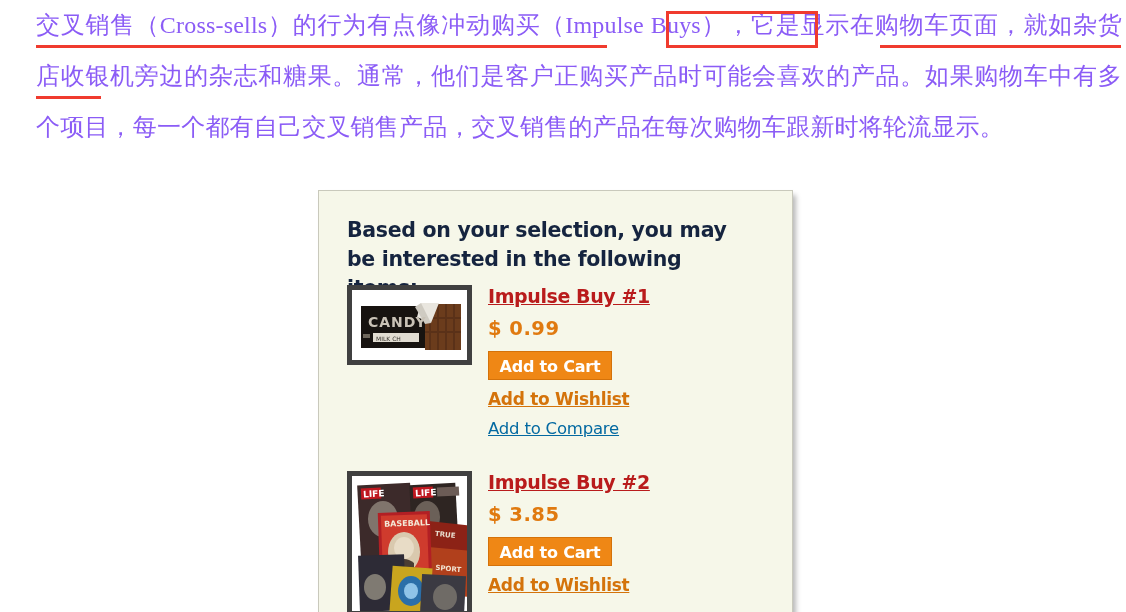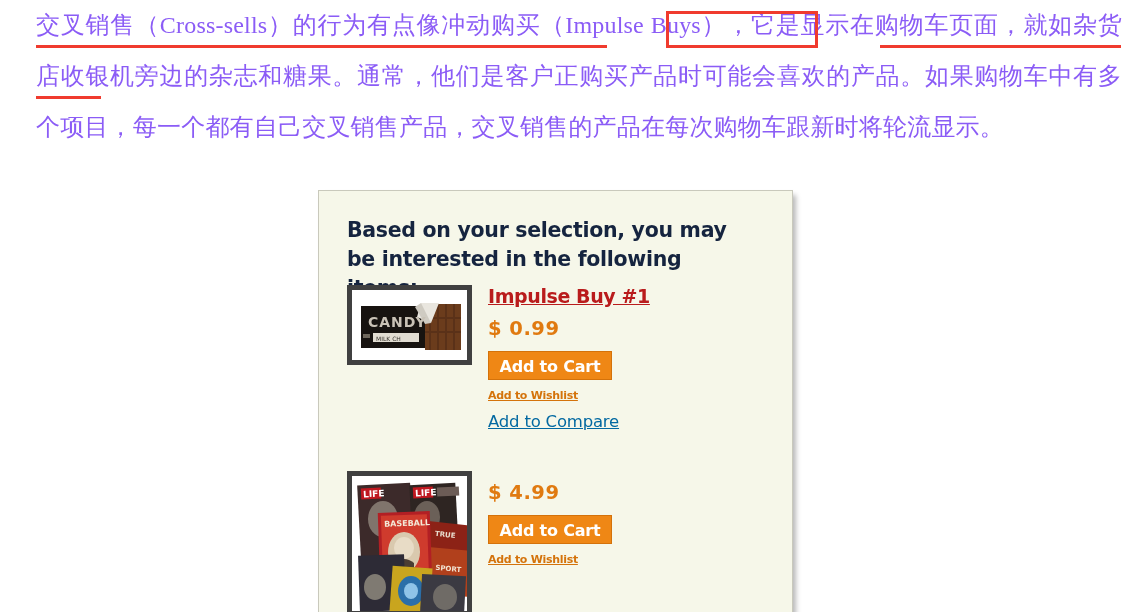--- a/index.html
+++ b/index.html
@@ -147,21 +147,21 @@
     font-family: "DejaVu Sans", "Liberation Sans", sans-serif;
     cursor: pointer;
     padding: 0;
   }
 
   .lnk-wishlist {
     display: inline-block;
     margin-top: 9px;
     color: #d4730b;
     font-weight: bold;
-    font-size: 11px;
+    font-size: 17px;
     text-decoration: underline;
     font-family: "DejaVu Sans", "Liberation Sans", sans-serif;
     letter-spacing: -0.3px;
     cursor: pointer;
   }
 
   .lnk-compare {
     display: inline-block;
     margin-top: 10px;
     color: #0369a1;
@@ -251,19 +251,20 @@
         <rect x="4" y="76" width="46" height="56" fill="#2d2b36" transform="rotate(-2 27 104)"></rect>
         <ellipse cx="20" cy="108" rx="11" ry="13" fill="#7f7a72"></ellipse>
         <rect x="36" y="88" width="40" height="46" fill="#c9a51e" transform="rotate(4 56 111)"></rect>
         <ellipse cx="56" cy="112" rx="13" ry="15" fill="#2b6fa8"></ellipse>
         <ellipse cx="56" cy="112" rx="7" ry="8" fill="#8fc4e8"></ellipse>
         <rect x="66" y="96" width="44" height="40" fill="#3b3a42" transform="rotate(3 88 116)"></rect>
         <ellipse cx="90" cy="118" rx="12" ry="13" fill="#6f6b66"></ellipse>
       </svg>
     </div>
     <div class="pinfo">
-      <div class="pprice">$ 4.99</div>
+      <span class="pname">Impulse Buy #2</span>
+      <div class="pprice">$ 3.85</div>
       <button class="btn-cart">Add to Cart</button>
       <span class="lnk-wishlist stack">Add to Wishlist</span>
     </div>
   </div>
 
 </div>
 
 </body></html>

